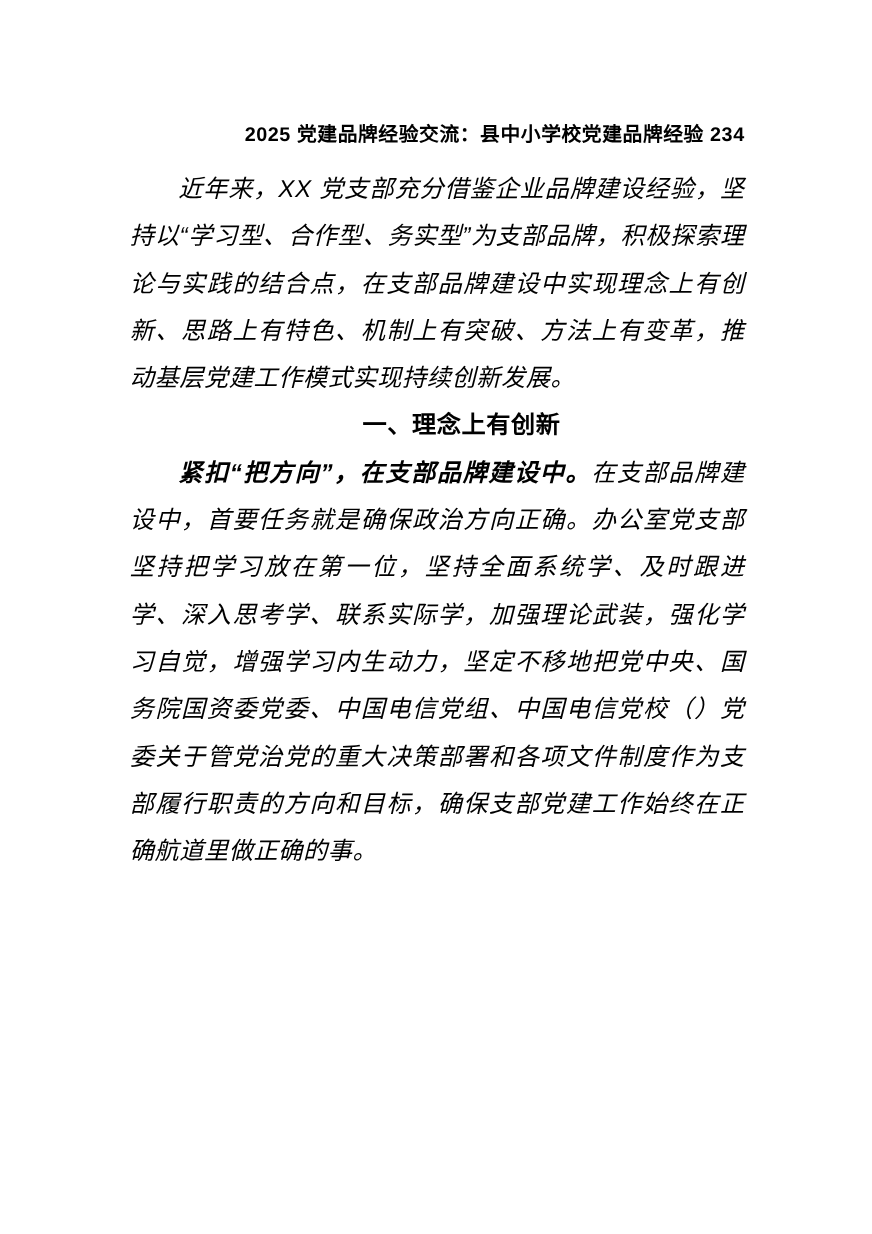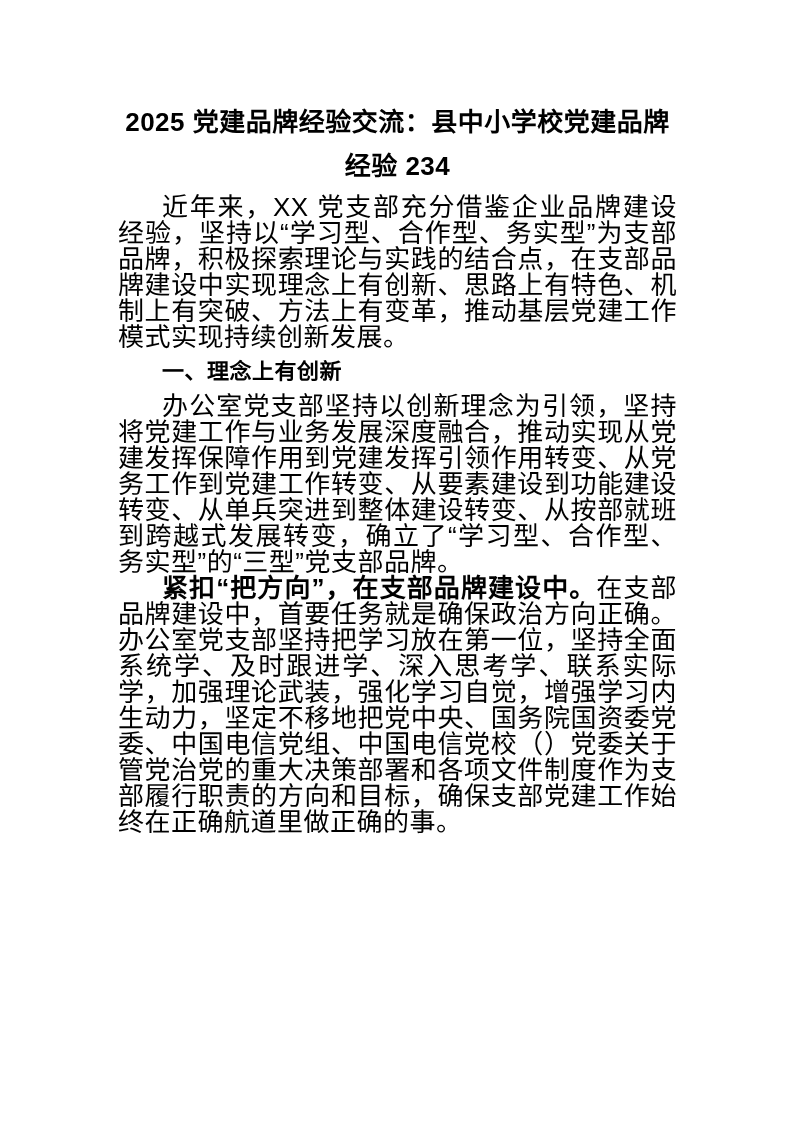--- a/index.html
+++ b/index.html
@@ -13,61 +13,62 @@
     min-height: 1122px;
     background: #ffffff;
     box-sizing: border-box;
     padding: 100px 116px 60px 118px;
     font-family: "Liberation Sans", "DejaVu Sans", sans-serif;
     color: #000000;
     overflow: hidden;
   }
   .doc-title {
     margin: 0 0 6px 0;
-    font-size: 26px;
+    font-size: 18px;
     font-weight: bold;
     line-height: 44px;
-    text-align: center;
+    text-align: right;
     letter-spacing: 0.5px;
   }
   .doc-title .title-line {
     display: block;
   }
   .para {
     margin: 0;
-    font-size: 26px;
-    line-height: 26px;
+    font-size: 22px;
+    line-height: 43px;
     text-align: justify;
     text-justify: inter-character;
     text-indent: 44px;
     letter-spacing: 0.5px;
     word-break: break-all;
+    font-style: italic;
   }
   .section-heading {
     margin: 0;
     font-size: 22px;
     font-weight: bold;
     line-height: 43px;
     text-indent: 44px;
     letter-spacing: 0.5px;
+    text-align: center;
   }
   .para .lead-bold {
     font-weight: bold;
   }
 </style>
 </head>
 <body>
 
 <div class="doc-page">
 
   <h1 class="doc-title">
     <span class="title-line">2025 党建品牌经验交流：县中小学校党建品牌经验 234</span>
   </h1>
 
   <p class="para">近年来，XX 党支部充分借鉴企业品牌建设经验，坚持以“学习型、合作型、务实型”为支部品牌，积极探索理论与实践的结合点，在支部品牌建设中实现理念上有创新、思路上有特色、机制上有突破、方法上有变革，推动基层党建工作模式实现持续创新发展。</p>
 
   <h2 class="section-heading">一、理念上有创新</h2>
 
-  <p class="para">办公室党支部坚持以创新理念为引领，坚持将党建工作与业务发展深度融合，推动实现从党建发挥保障作用到党建发挥引领作用转变、从党务工作到党建工作转变、从要素建设到功能建设转变、从单兵突进到整体建设转变、从按部就班到跨越式发展转变，确立了“学习型、合作型、务实型”的“三型”党支部品牌。</p>
 
   <p class="para"><span class="lead-bold">紧扣“把方向”，在支部品牌建设中。</span><span>在支部品牌建设中，首要任务就是确保政治方向正确。办公室党支部坚持把学习放在第一位，坚持全面系统学、及时跟进学、深入思考学、联系实际学，加强理论武装，强化学习自觉，增强学习内生动力，坚定不移地把党中央、国务院国资委党委、中国电信党组、中国电信党校（）党委关于管党治党的重大决策部署和各项文件制度作为支部履行职责的方向和目标，确保支部党建工作始终在正确航道里做正确的事。</span></p>
 
 </div>
 
 </body></html>

